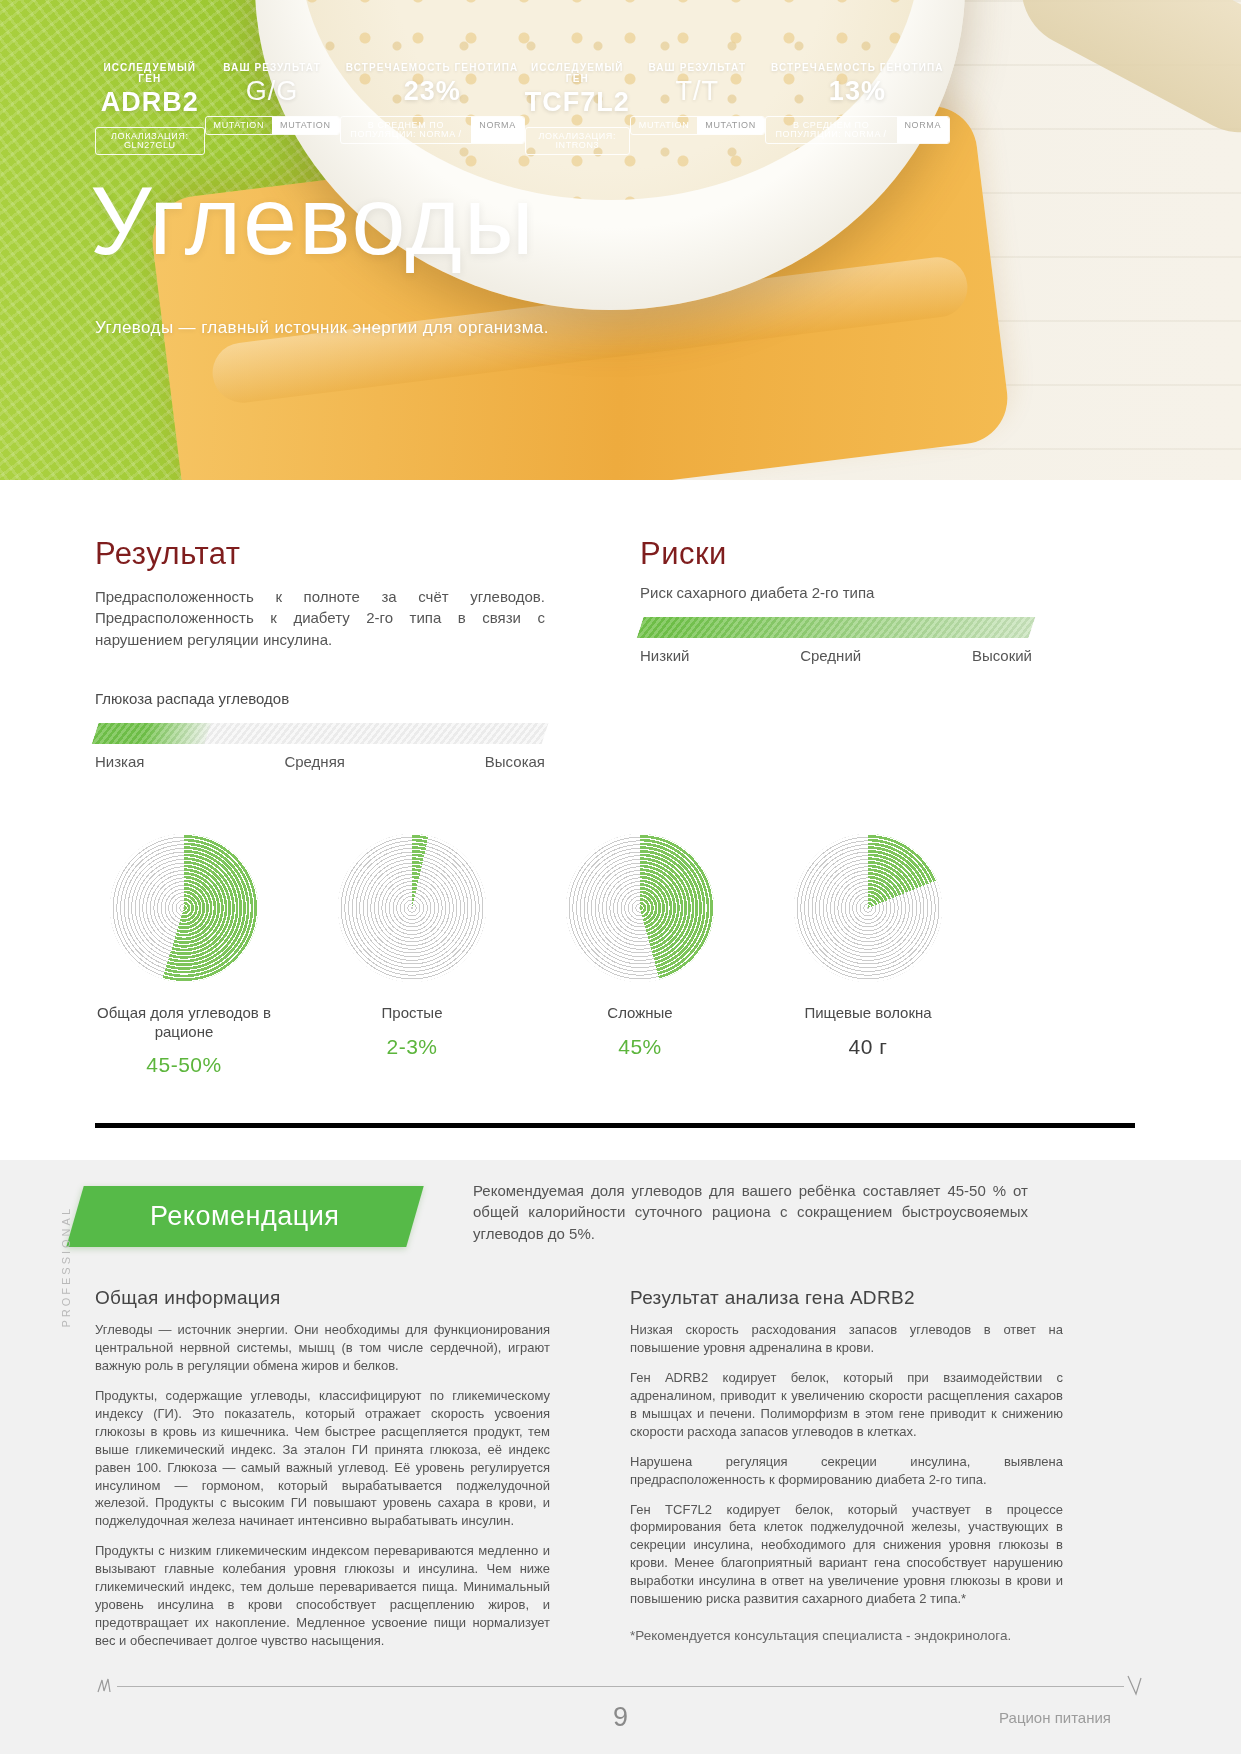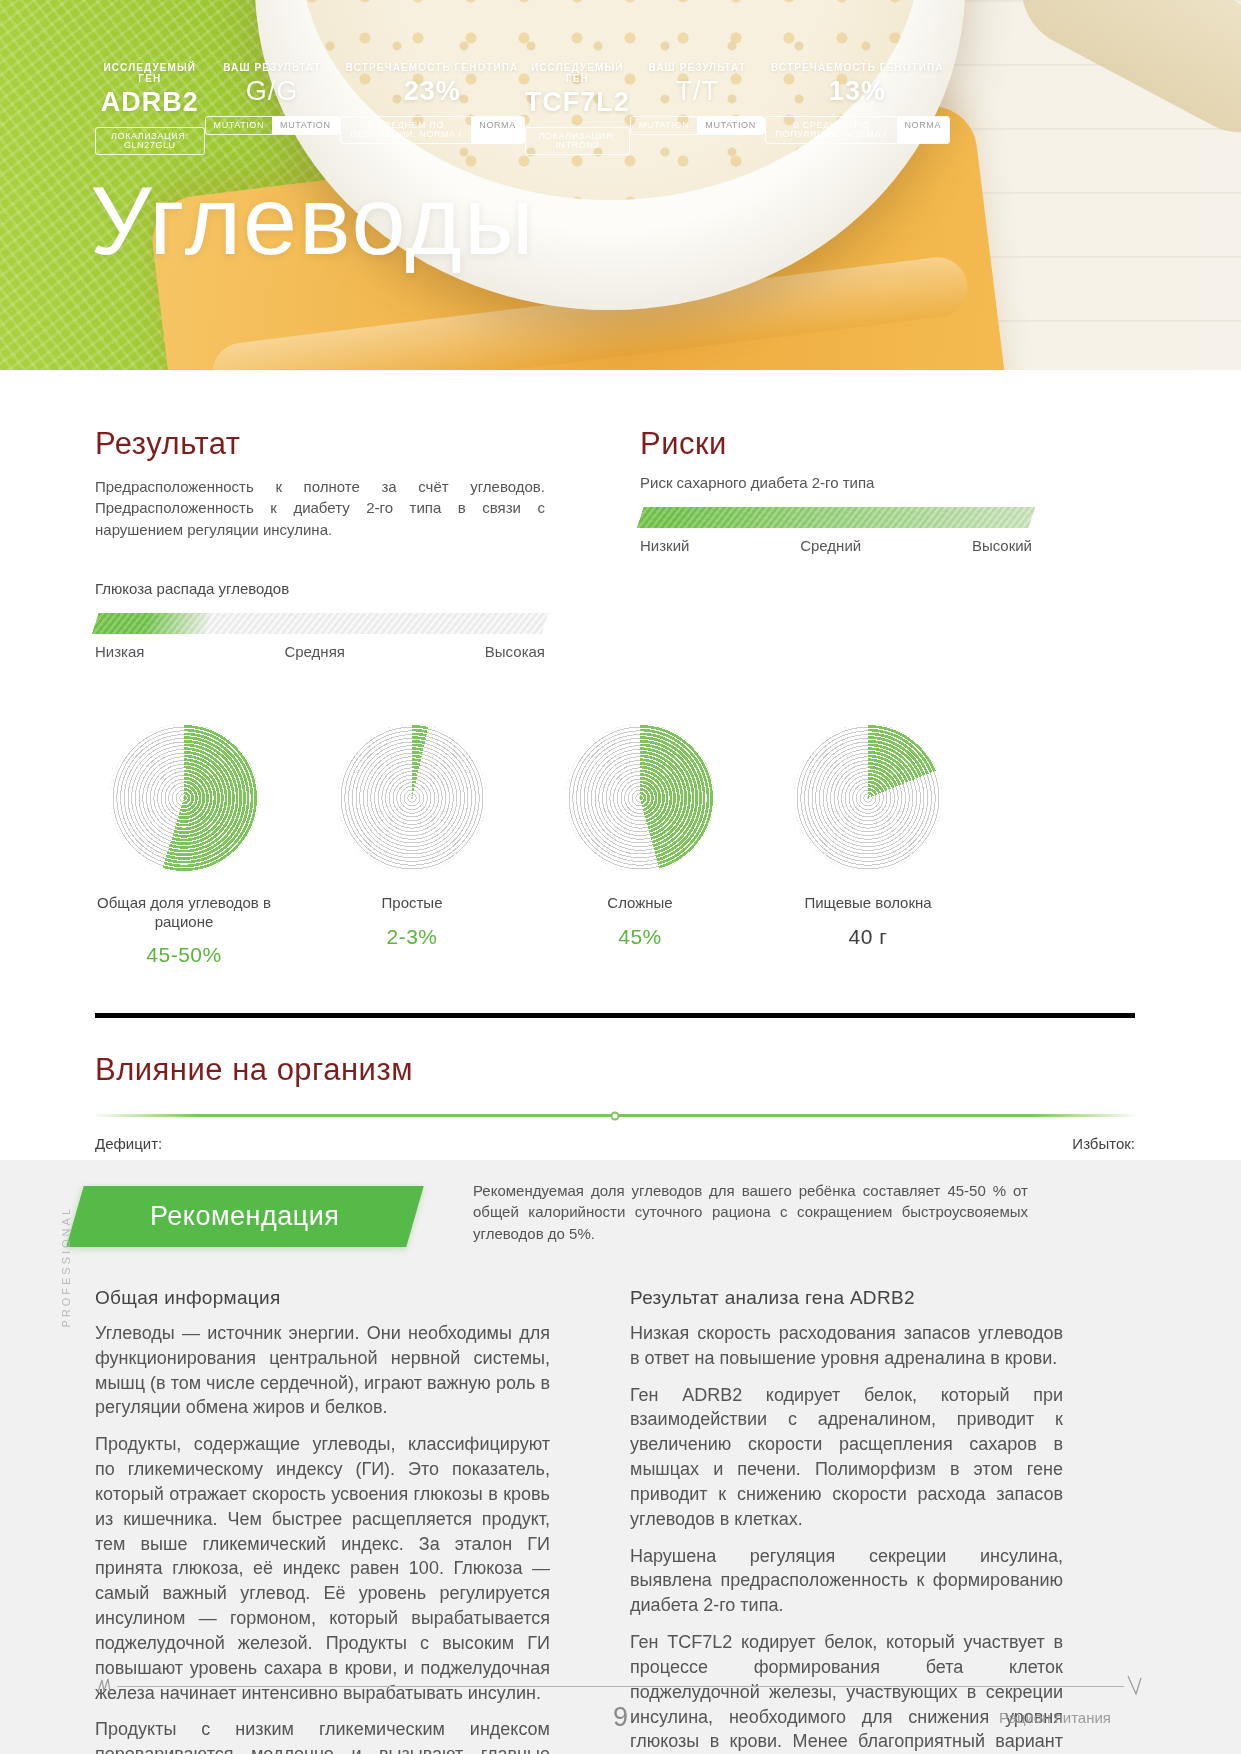--- a/index.html
+++ b/index.html
@@ -1,20 +1,20 @@
 <!DOCTYPE html>
 <html><head>
 <meta charset="utf-8">
 <style>
   *{box-sizing:border-box;margin:0;padding:0}
   body{background:#fff;font-family:"Liberation Sans","DejaVu Sans",sans-serif;color:#4a4a4a;}
   .page{position:relative;width:1241px;height:1754px;background:#fff;overflow:hidden;margin:0 auto;}
 
   
-  .hero{position:relative;height:370px;overflow:hidden;background:linear-gradient(90deg,#edeee0,#f4f0e6 35%,#f6f2e9);text-decoration:underline;}
+  .hero{position:relative;height:480px;overflow:hidden;background:linear-gradient(90deg,#edeee0,#f4f0e6 35%,#f6f2e9);text-decoration:underline;}
   .hero .plank{position:absolute;inset:0;background:repeating-linear-gradient(180deg,rgba(160,150,120,.10) 0 2px,transparent 2px 64px);}
   .hero .cloth{position:absolute;left:-200px;top:-170px;width:760px;height:600px;transform:rotate(-37deg);border-radius:24px;
     background:repeating-linear-gradient(0deg,rgba(255,255,255,.14) 0 3px,transparent 3px 10px),
                repeating-linear-gradient(90deg,rgba(255,255,255,.14) 0 3px,transparent 3px 10px),
                linear-gradient(120deg,#b9da50,#9dc832 55%,#a9d13f);}
   .hero .napkin{position:absolute;left:165px;top:150px;width:830px;height:340px;transform:rotate(-7deg);border-radius:46px;
     background:linear-gradient(100deg,#f6c564 0%,#eeab3e 55%,#f4bb51 100%);box-shadow:0 -14px 30px rgba(170,110,20,.18);}
   .hero .napkin-fold{position:absolute;left:210px;top:300px;width:760px;height:60px;transform:rotate(-7deg);
     background:linear-gradient(180deg,rgba(255,255,255,.35),rgba(200,130,20,.12));border-radius:30px;}
   .hero .bowl{position:absolute;left:255px;top:-340px;width:710px;height:650px;border-radius:50%;
@@ -90,21 +90,21 @@
   .bottom{position:absolute;left:0;top:1160px;width:1241px;height:594px;background:#f1f1f1;}
   .recommendation{display:flex;align-items:flex-start;padding:26px 213px 0 75px;}
   .banner{background:#56ba48;transform:skewX(-16deg);padding:15px 0;width:340px;text-align:center;flex:none;box-shadow:0 2px 6px rgba(60,140,40,.25);}
   .banner span{display:inline-block;transform:skewX(16deg);color:#fff;font-size:27px;letter-spacing:.5px;}
   .recommendation .p-just{margin:-6px 0 0 58px;flex:1;}
   .vlabel{position:absolute;left:60px;top:46px;writing-mode:vertical-rl;transform:rotate(180deg);font-size:11px;letter-spacing:3px;color:#b9b9b9;}
   .info-cols{display:flex;justify-content:space-between;padding:40px 178px 0 95px;}
   .info-col.left{width:455px;}
   .info-col.right{width:433px;}
   h3{font-size:19px;font-weight:normal;color:#444;margin-bottom:12px;letter-spacing:.3px;}
-  .info-col p{font-size:18px;line-height:1.38;color:#555;text-align:justify;margin-bottom:12px;}
+  .info-col p{font-size:13px;line-height:1.38;color:#555;text-align:justify;margin-bottom:12px;}
   .info-col h3.second{margin-top:22px;}
   .footnote{font-size:13.5px;color:#666;margin-top:20px;text-align:left;}
   .footline{position:absolute;left:95px;right:95px;bottom:56px;display:flex;align-items:center;}
   .footline .line{flex:1;height:1px;background:#b3b3b3;}
   .footline svg{flex:none;}
   .footrow{position:absolute;left:0;right:0;bottom:18px;height:34px;}
   .pagenum{position:absolute;left:0;right:0;text-align:center;font-size:27px;color:#8a8a8a;}
   .footright{position:absolute;right:130px;top:7px;font-size:15px;color:#9c9c9c;}
 </style>
 </head>
@@ -160,20 +160,21 @@
         <div class="glabel">ВСТРЕЧАЕМОСТЬ ГЕНОТИПА</div>
         <div class="gvalue bold">13%</div>
         <span class="badge-group">
             <span class="seg outline">В СРЕДНЕМ ПО ПОПУЛЯЦИИ: NORMA /</span>
             <span class="seg fill">NORMA</span>
           </span>
       </div>
     </div>
 
     <h1>Углеводы</h1>
+    <p class="subtitle">Углеводы — главный источник энергии для организма.</p>
   </header>
 
   <main class="content">
     <section class="row-top">
       <div class="col-result">
         <h2>Результат</h2>
         <p>Предрасположенность к полноте за счёт углеводов. Предрасположенность к диабету 2-го типа в связи с нарушением регуляции инсулина.</p>
         <div class="speed-label">Глюкоза распада углеводов</div>
         <div class="bar speed">
           <div class="fill" style="--fill: 25%;"></div>

